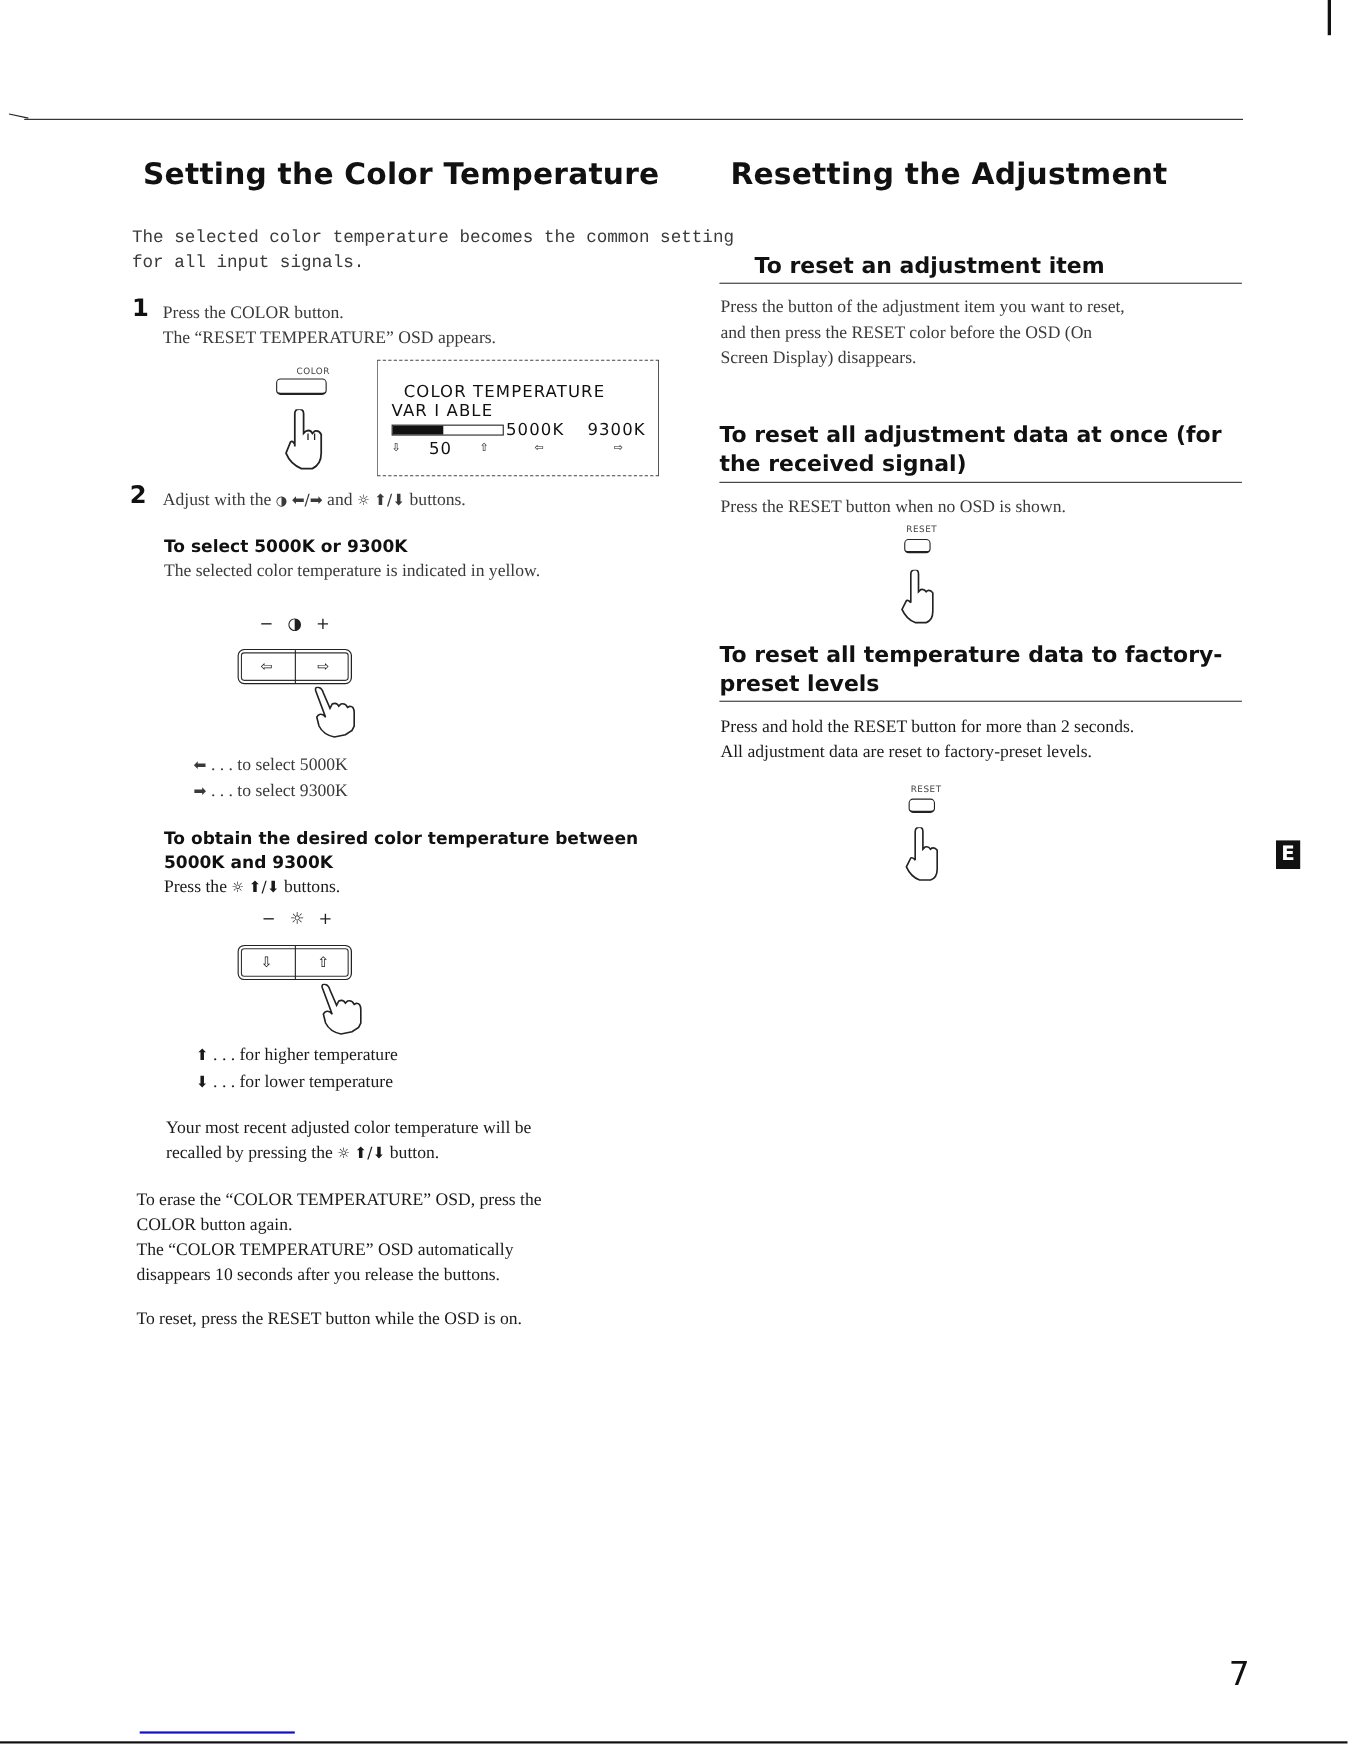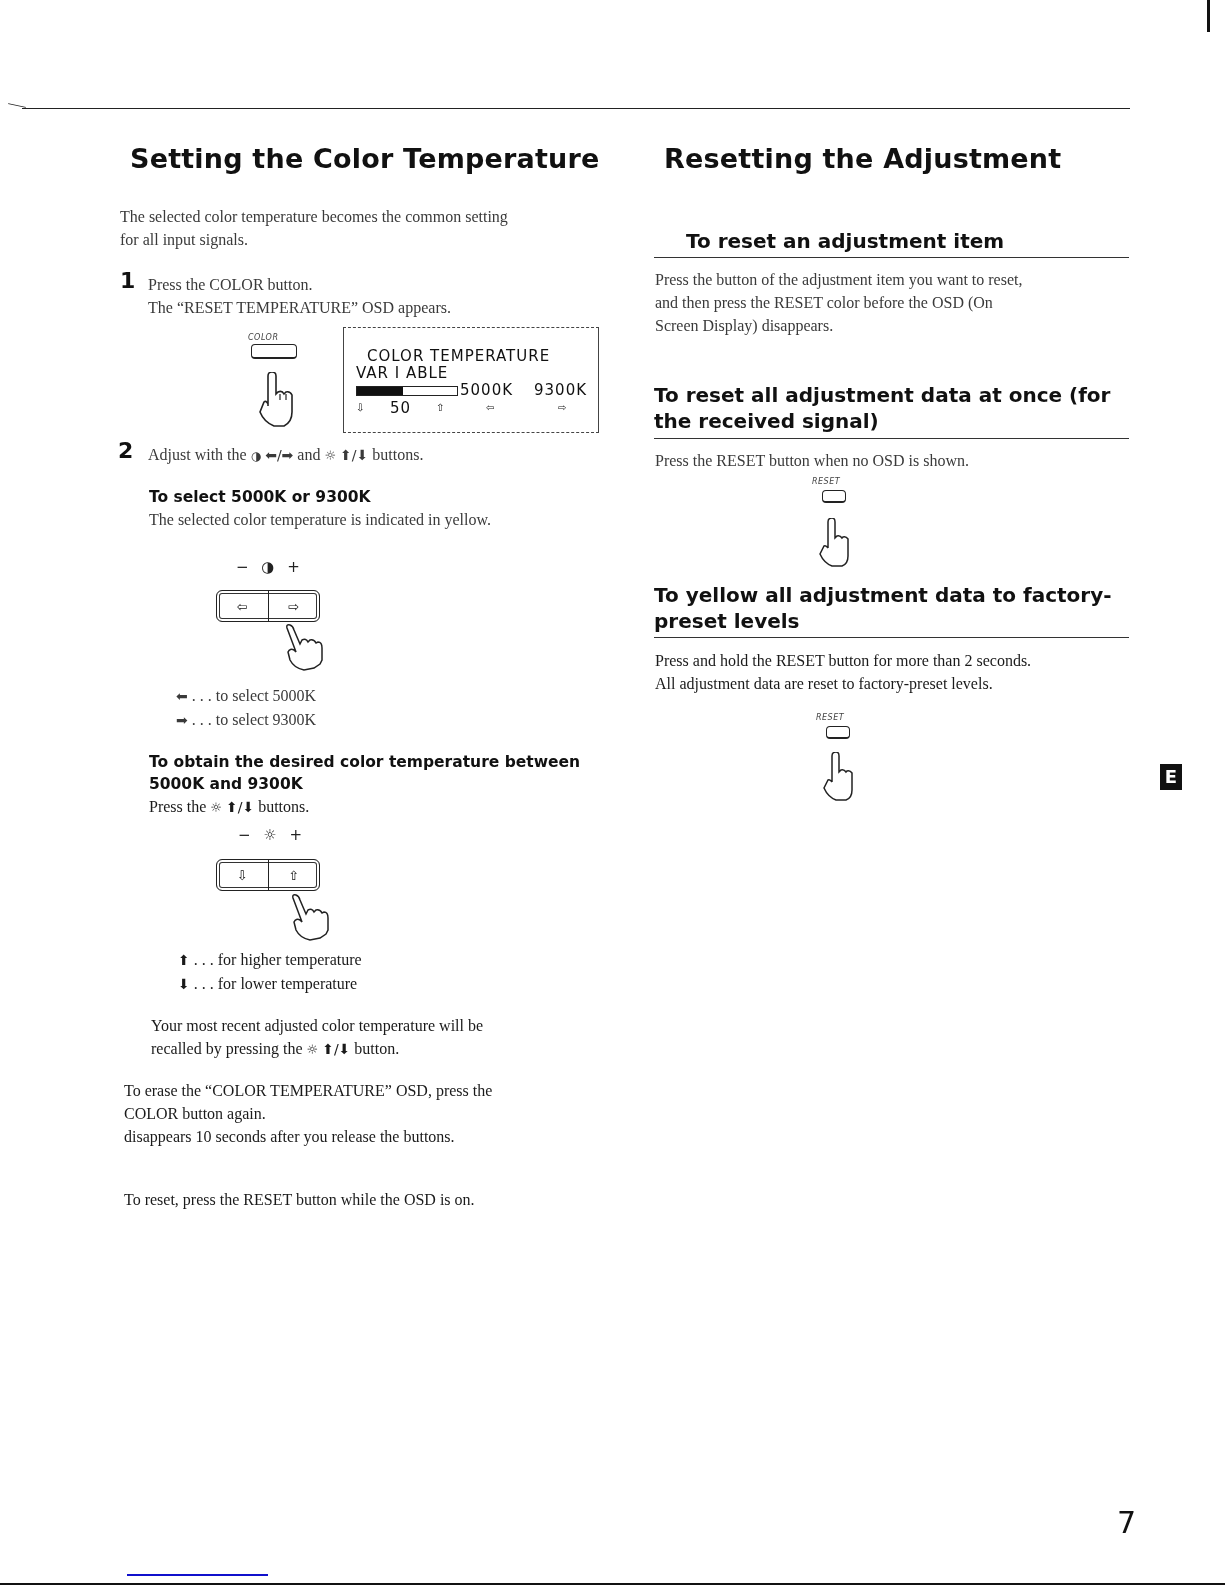--- a/index.html
+++ b/index.html
@@ -12,21 +12,21 @@
 
     h1.main-title { margin: 0; font-family: "DejaVu Sans", sans-serif; font-weight: bold; font-size: 27px; letter-spacing: 0.2px; line-height: 31px; }
     h2.sub-title { margin: 0; font-family: "DejaVu Sans", sans-serif; font-weight: bold; font-size: 20px; line-height: 26px; }
     .sub-rule { border-top: 1.4px solid #333; }
 
     .p { font-family: "Liberation Serif", serif; font-size: 16px; line-height: 23px; color: #1a1a1a; }
     .light { color: #3a3a3a; }
     .bold-sans { font-family: "DejaVu Sans", sans-serif; font-weight: bold; font-size: 15.5px; line-height: 22px; }
     .step-num { font-family: "DejaVu Sans", sans-serif; font-weight: bold; font-size: 22px; }
 
-    .btn-label { font-family: "DejaVu Sans", sans-serif; font-size: 8px; letter-spacing: 0.5px; color: #444; text-align: left; font-style: italic; }
+    .btn-label { font-family: "DejaVu Sans", sans-serif; font-size: 8px; letter-spacing: 0.5px; color: #444; text-align: right; }
     .btn-rect { border: 1.5px solid #222; border-radius: 4px; border-bottom-width: 2.5px; background: #fff; }
 
     .osd { border: 1.2px solid #444; border-top-style: dashed; border-bottom-style: dashed; }
     .osd-text { font-family: "DejaVu Sans", sans-serif; font-size: 15px; color: #111; letter-spacing: 1px; white-space: nowrap; }
     .osd-bar { border: 1.2px solid #222; height: 8px; width: 100px; position: relative; }
     .osd-bar-fill { position: absolute; left: 0; top: 0; bottom: 0; background: #111; }
     .osd-small { font-family: "DejaVu Sans", sans-serif; font-size: 10px; }
 
     .rocker { border: 1.5px solid #222; border-radius: 6px; box-shadow: inset 0 0 0 2px #fff, inset 0 0 0 3px #333; display: flex; }
     .rocker-half { flex: 1; display: flex; align-items: center; justify-content: center; font-family: "DejaVu Sans", sans-serif; font-size: 13px; }
@@ -41,21 +41,21 @@
   </style>
 </head>
 <body>
 
 <div class="top-rule-hook"></div>
 <div class="top-rule"></div>
 <div class="right-edge-mark"></div>
 
 <h1 class="main-title abs" style="left:130px; top:143px;">Setting the Color Temperature</h1>
 
-<div class="p light abs" style="left:120px; top:205px;">
+<div class="p light abs" style="left:120px; top:205px;font-family:Liberation Mono, monospace;">
   <div>The selected color temperature becomes the common setting</div>
   <div>for all input signals.</div>
 </div>
 
 <div class="step-num abs" style="left:120px; top:268px;">1</div>
 <div class="p light abs" style="left:148px; top:273px;">
   <div>Press the COLOR button.</div>
   <div>The “RESET TEMPERATURE” OSD appears.</div>
 </div>
 
@@ -137,20 +137,21 @@
     <span>recalled by pressing the</span>
     <span class="icon-glyph" style="font-size:13px;">☼</span>
     <span class="icon-glyph" style="font-size:14px;">⬆/⬇</span>
     <span>button.</span>
   </div>
 </div>
 
 <div class="p abs" style="left:124px; top:1079px; white-space:nowrap;">
   <div>To erase the “COLOR TEMPERATURE” OSD, press the</div>
   <div>COLOR button again.</div>
+  <div>The “COLOR TEMPERATURE” OSD automatically</div>
   <div>disappears 10 seconds after you release the buttons.</div>
 </div>
 
 <div class="p abs" style="left:124px; top:1188px; white-space:nowrap;">To reset, press the RESET button while the OSD is on.</div>
 
 <h1 class="main-title abs" style="left:664px; top:143px; white-space:nowrap;">
   <div>Resetting the Adjustment</div>
 </h1>
 
 <h2 class="sub-title abs" style="left:654px; top:228px; white-space:nowrap;margin-left:32px;">To reset an adjustment item</h2>
@@ -167,21 +168,21 @@
 </h2>
 <div class="sub-rule abs" style="left:654px; top:438px; width:475px;"></div>
 <div class="p light abs" style="left:655px; top:449px; white-space:nowrap;">Press the RESET button when no OSD is shown.</div>
 <div class="btn-label abs" style="left:812px; top:477px; width:40px;">RESET</div>
 <div class="btn-rect abs" style="left:822px; top:490px; width:22px; height:10px;"></div>
 <svg class="abs" style="left:816px; top:518px;" width="40" height="50" viewBox="0 0 40 50">
   <path d="M12 30 L12 4 Q12 0 16 0 Q19 0 19 4 L19 20 L21 18 Q24 17 26 20 L27 19 Q30 18 32 21 L32 38 Q32 46 26 48 L16 48 Q8 45 4 36 L8 28 Q10 27 12 30" fill="#fff" stroke="#222" stroke-width="1.5"></path>
 </svg>
 
 <h2 class="sub-title abs" style="left:654px; top:582px; white-space:nowrap;">
-  <div>To yellow all adjustment data to factory-</div>
+  <div>To reset all temperature data to factory-</div>
   <div>preset levels</div>
 </h2>
 <div class="sub-rule abs" style="left:654px; top:637px; width:475px;"></div>
 <div class="p abs" style="left:655px; top:649px; white-space:nowrap;">
   <div>Press and hold the RESET button for more than 2 seconds.</div>
   <div>All adjustment data are reset to factory-preset levels.</div>
 </div>
 <div class="btn-label abs" style="left:816px; top:713px; width:40px;">RESET</div>
 <div class="btn-rect abs" style="left:826px; top:726px; width:22px; height:10px;"></div>
 <svg class="abs" style="left:820px; top:752px;" width="40" height="50" viewBox="0 0 40 50">

